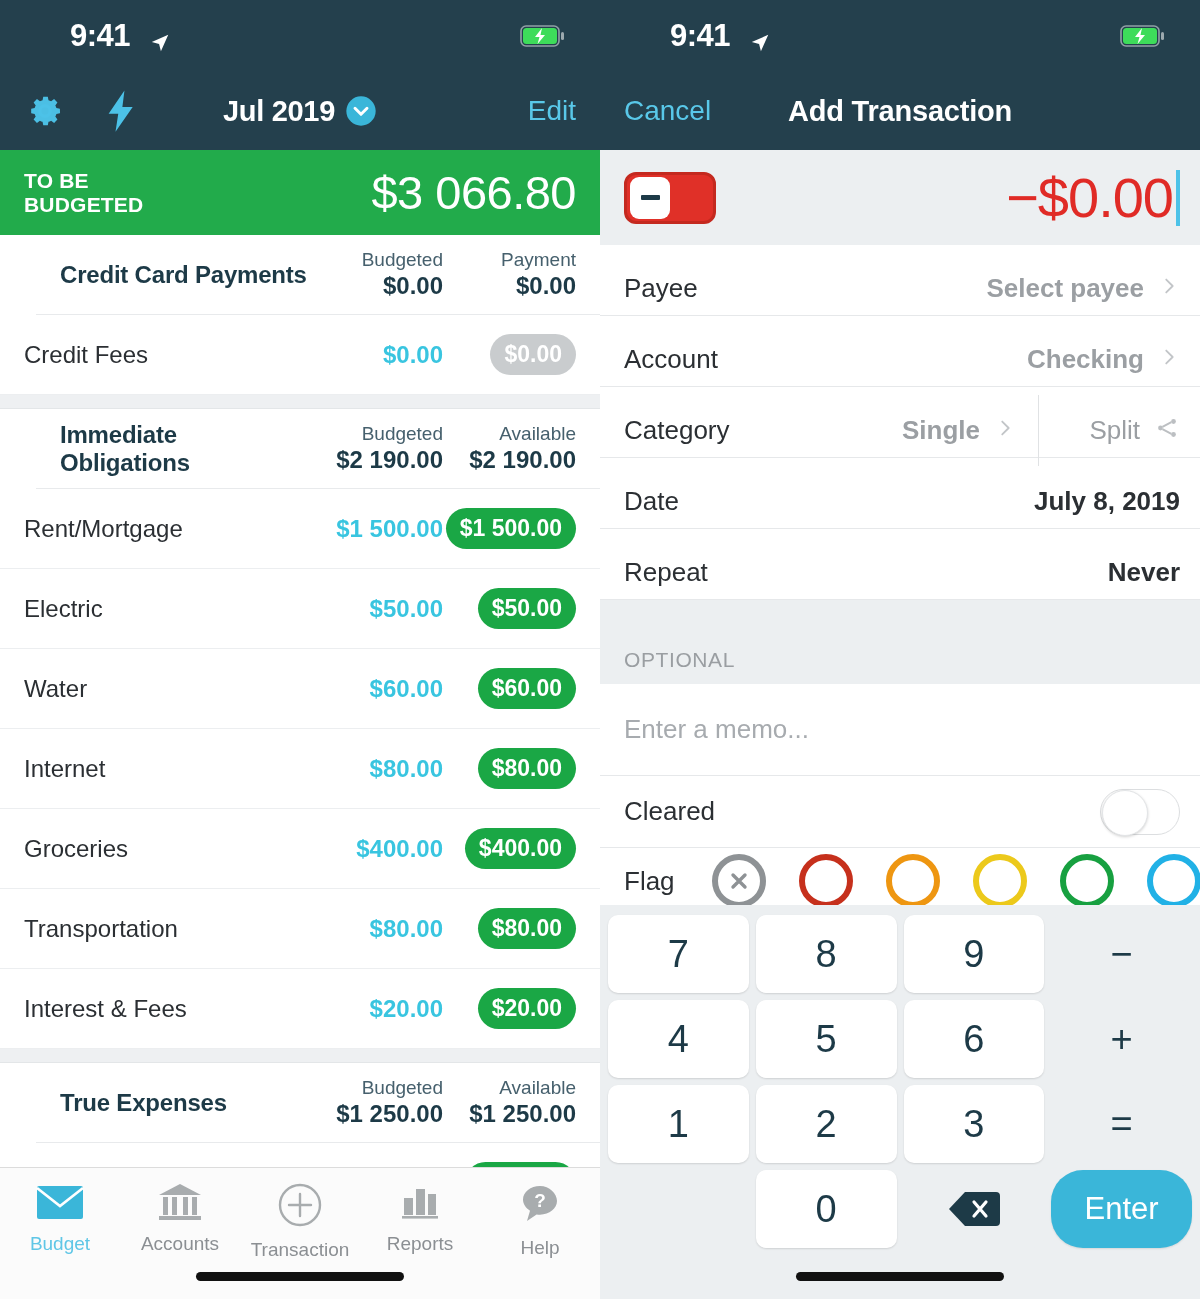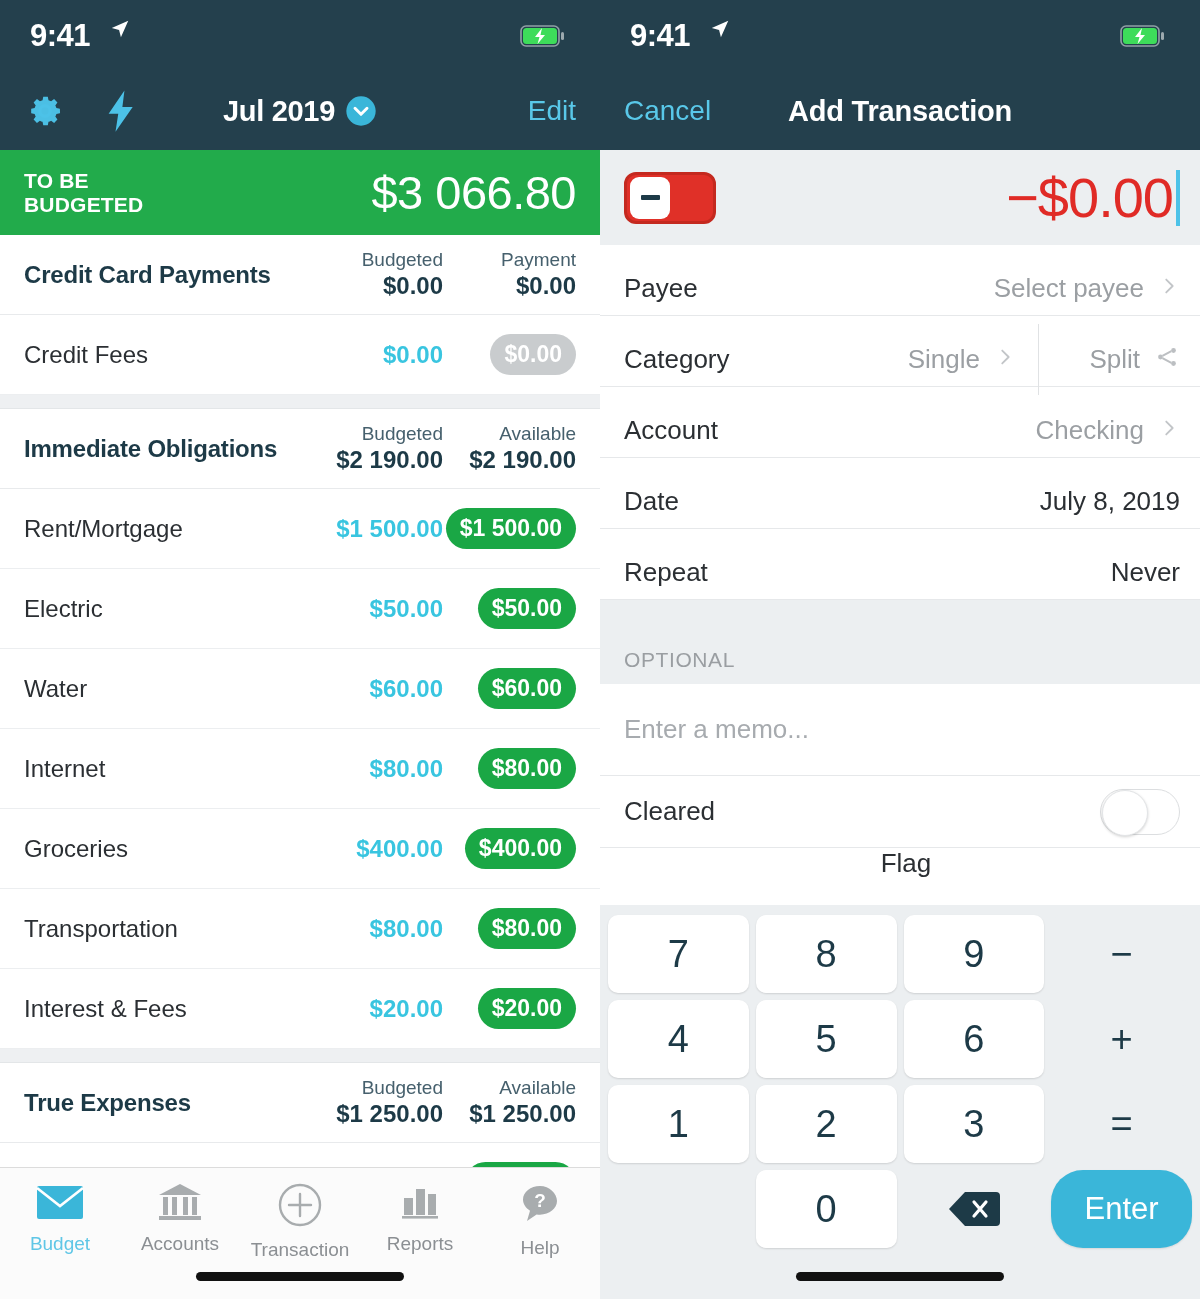--- a/index.html
+++ b/index.html
@@ -13,21 +13,21 @@
   .screen { width: 600px; height: 1299px; position: relative; overflow: hidden; }
 
   
   .statusbar {
     height: 72px; background: #24404d;
     display: flex; align-items: center; justify-content: space-between;
     padding: 0 34px 0 30px;
   }
   .status-time {
     color: #fff; font-size: 31px; font-weight: bold; letter-spacing: -0.5px;
-    display: flex; align-items: flex-start; gap: 19px;
+    display: flex; align-items: flex-end; gap: 19px; margin-left: 40px;
   }
   .loc-arrow { display: block; }
   .battery { display: block; }
 
   
   .navbar {
     height: 78px; background: #24404d;
     display: flex; align-items: center; position: relative;
     padding: 0 24px;
   }
@@ -58,20 +58,21 @@
     letter-spacing: 0.2px;
   }
   .tbb-amount { color: #fff; font-size: 47px; font-weight: 400; letter-spacing: -0.5px; }
 
   
   .budget-list { background: #fff; }
   .grp-header {
     display: flex; align-items: center; padding: 0 24px;
     height: 80px; background: #fff;
     border-bottom: 1px solid #e8eaec;
+    margin-left: 36px;
   }
   .grp-name {
     flex: 1; color: #1d3a47; font-size: 24px; font-weight: bold;
     letter-spacing: -0.2px;
   }
   .grp-col { width: 133px; text-align: right; }
   .grp-col-label { color: #46606d; font-size: 19px; line-height: 1.25; }
   .grp-col-val { color: #1d3a47; font-size: 24px; font-weight: bold; line-height: 1.25; }
 
   .cat-row {
@@ -136,21 +137,21 @@
   }
   .form-label { color: #2b2f33; font-size: 26px; flex: 1; }
   .form-value { color: #9b9fa3; font-size: 26px; }
   .form-value.dark { color: #2b2f33; }
   .chev { margin-left: 14px; display: inline-block; }
   .split-cell {
     display: flex; align-items: center; justify-content: flex-end;
     border-left: 1px solid #e0e2e4; padding-left: 28px; margin-left: 22px;
     height: 71px; width: 142px;
   }
-  .cat-single { display: flex; align-items: center; }
+  .cat-single { display: flex; align-items: center; font-weight: bold; }
 
   .section-gap { height: 48px; background: #eceff1; }
   .section-title {
     background: #eceff1; padding: 0 24px 12px 24px;
     color: #9a9ea2; font-size: 21px; letter-spacing: 0.6px;
   }
   .memo-row {
     height: 92px; display: flex; align-items: center;
     padding: 0 24px; background: #fff; border-bottom: 1px solid #e6e8ea;
   }
@@ -165,21 +166,21 @@
     margin-left: auto;
   }
   .switch-off::after {
     content: ""; position: absolute; left: 1px; top: 0px;
     width: 44px; height: 44px; border-radius: 50%;
     background: #fff; border: 1.5px solid #e3e5e7;
     box-shadow: 0 1px 3px rgba(0,0,0,0.18);
   }
   .flag-row {
     height: 66px; display: flex; align-items: center;
-    padding: 0 8px 0 24px; background: #fff; gap: 33px; flex-direction: column;
+    padding: 0 8px 0 24px; background: #fff; gap: 33px;
   }
   .flag-label { color: #2b2f33; font-size: 26px; margin-right: 4px; }
   .flag-dot {
     width: 54px; height: 54px; border-radius: 50%;
     border: 6px solid #999; background: transparent;
     display: flex; align-items: center; justify-content: center; flex: none;
   }
 
   
   .keypad {
@@ -434,20 +435,29 @@
         <span>−$0.00</span>
         <span class="caret"></span>
       </div>
     </div>
 
     <div id="txn-fields">
         <div class="form-row">
           <span class="form-label">Payee</span>
           <span class="cat-single">
             <span class="form-value">Select payee</span>
+            <span class="chev"><svg width="22" height="22" viewBox="0 0 24 24">
+                <path d="M9 5 L16 12 L9 19" fill="none" stroke="#c2c5c8" stroke-width="2" stroke-linecap="round" stroke-linejoin="round"></path>
+              </svg></span>
+          </span>
+        </div>
+        <div class="form-row">
+          <span class="form-label">Account</span>
+          <span class="cat-single">
+            <span class="form-value">Checking</span>
             <span class="chev"><svg width="22" height="22" viewBox="0 0 24 24">
                 <path d="M9 5 L16 12 L9 19" fill="none" stroke="#c2c5c8" stroke-width="2" stroke-linecap="round" stroke-linejoin="round"></path>
               </svg></span>
           </span>
         </div>
         <div class="form-row">
           <span class="form-label">Category</span>
           <span class="cat-single">
             <span class="form-value">Single</span>
             <span class="chev"><svg width="22" height="22" viewBox="0 0 24 24">
@@ -458,29 +468,20 @@
             <span class="form-value">Split</span>
             <span class="chev"><svg width="26" height="26" viewBox="0 0 24 24">
                 <circle cx="18" cy="6" r="2.2" fill="#bcbfc2"></circle>
                 <circle cx="18" cy="18" r="2.2" fill="#bcbfc2"></circle>
                 <circle cx="6" cy="12" r="2.2" fill="#bcbfc2"></circle>
                 <path d="M7.8 11 L16 6.6 M7.8 13 L16 17.4" stroke="#bcbfc2" stroke-width="1.8"></path>
               </svg></span>
           </span>
         </div>
         <div class="form-row">
-          <span class="form-label">Account</span>
-          <span class="cat-single">
-            <span class="form-value">Checking</span>
-            <span class="chev"><svg width="22" height="22" viewBox="0 0 24 24">
-                <path d="M9 5 L16 12 L9 19" fill="none" stroke="#c2c5c8" stroke-width="2" stroke-linecap="round" stroke-linejoin="round"></path>
-              </svg></span>
-          </span>
-        </div>
-        <div class="form-row">
           <span class="form-label">Date</span>
           <span class="cat-single">
             <span class="form-value dark">July 8, 2019</span>
           </span>
         </div>
         <div class="form-row">
           <span class="form-label">Repeat</span>
           <span class="cat-single">
             <span class="form-value dark">Never</span>
           </span>

